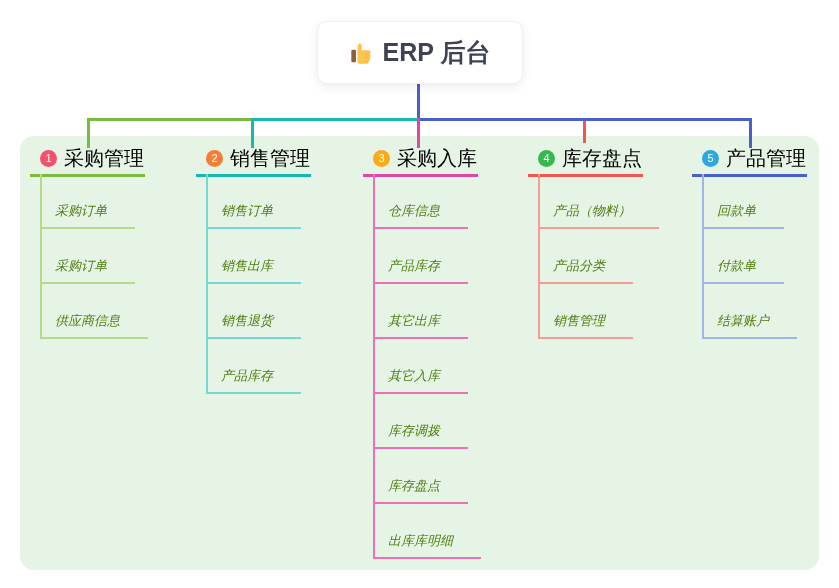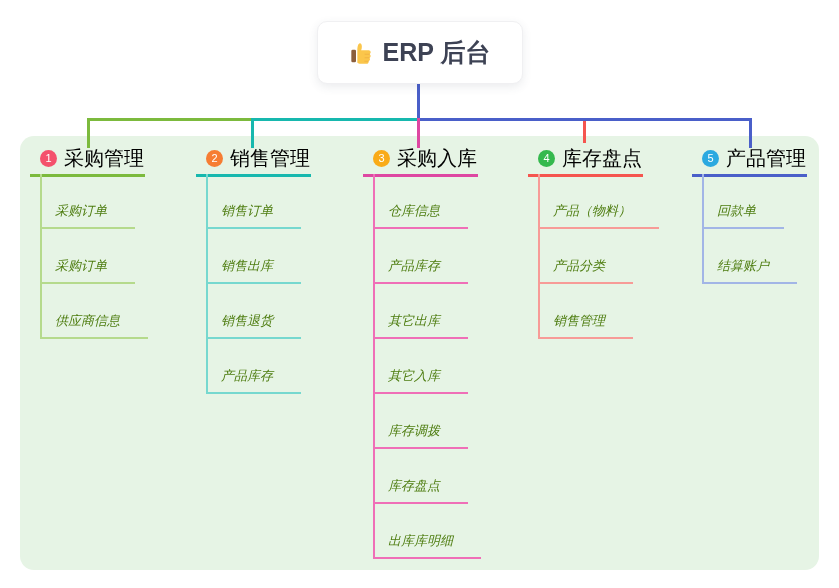--- a/index.html
+++ b/index.html
@@ -184,16 +184,19 @@
 <div class="branch b5" style="--c: #4a5fc9; --lc: #a2b5e6;">
   <div class="branch-header">
     <span class="badge" style="background-color: rgb(43, 169, 224);">5</span>
     <span class="branch-label">产品管理</span>
   </div>
   <div class="children">
     <div class="child">
         <span class="child-label">回款单</span>
       </div>
     <div class="child">
+        <span class="child-label">付款单</span>
+      </div>
+    <div class="child">
         <span class="child-label">结算账户</span>
       </div>
   </div>
 </div>
 
 </body></html>

